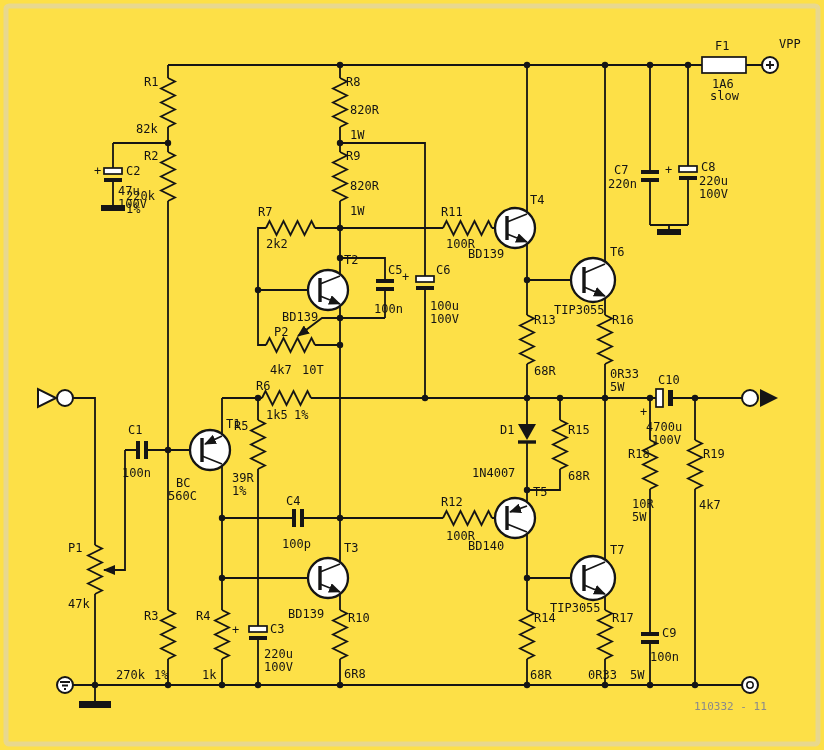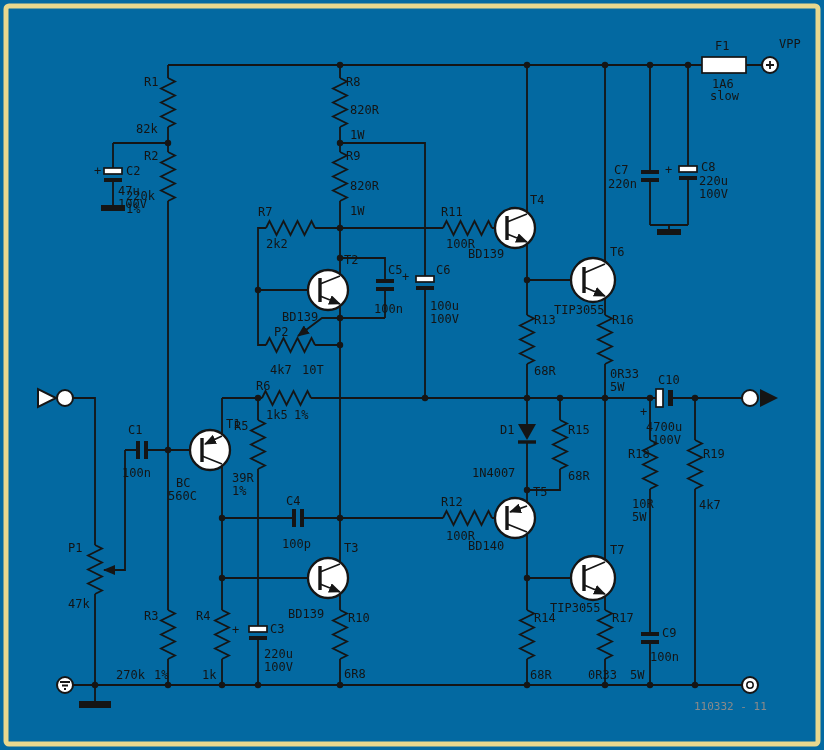--- a/index.html
+++ b/index.html
@@ -1,16 +1,16 @@
 <!DOCTYPE html>
 <html><head>
 <meta charset="utf-8">
 <style>
   html,body{margin:0;padding:0;background:#fff;}
-  .wrap{position:relative;width:824px;height:750px;background:#0369a1;overflow:hidden;
+  .wrap{position:relative;width:824px;height:750px;background:#fde047;overflow:hidden;
         font-family:"DejaVu Sans Mono", monospace;}
   svg{display:block}
   .w{fill:none;stroke:#151515;stroke-width:1.8;}
   .thick{fill:none;stroke:#151515;stroke-width:3.4;}
   .bar{fill:#151515;stroke:none;}
   .open{fill:#ffffff;stroke:#151515;stroke-width:1.7;}
   .tc{fill:#ffffff;stroke:#151515;stroke-width:2.3;}
   .dot{fill:#151515;stroke:none;}
   .term{fill:#ffffff;stroke:#151515;stroke-width:2;}
   text{font-family:"DejaVu Sans Mono", monospace;font-size:12px;fill:#141414;}

